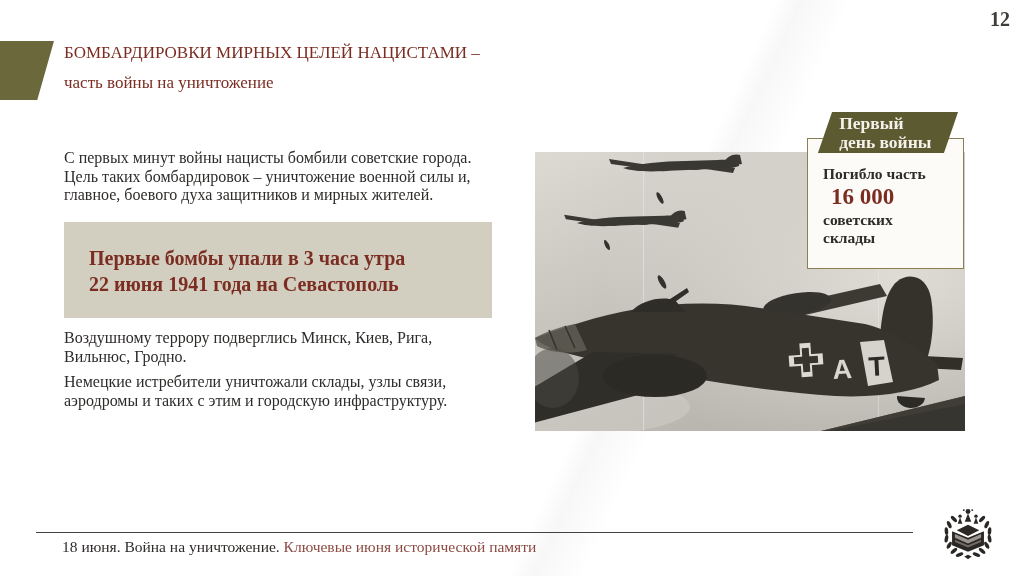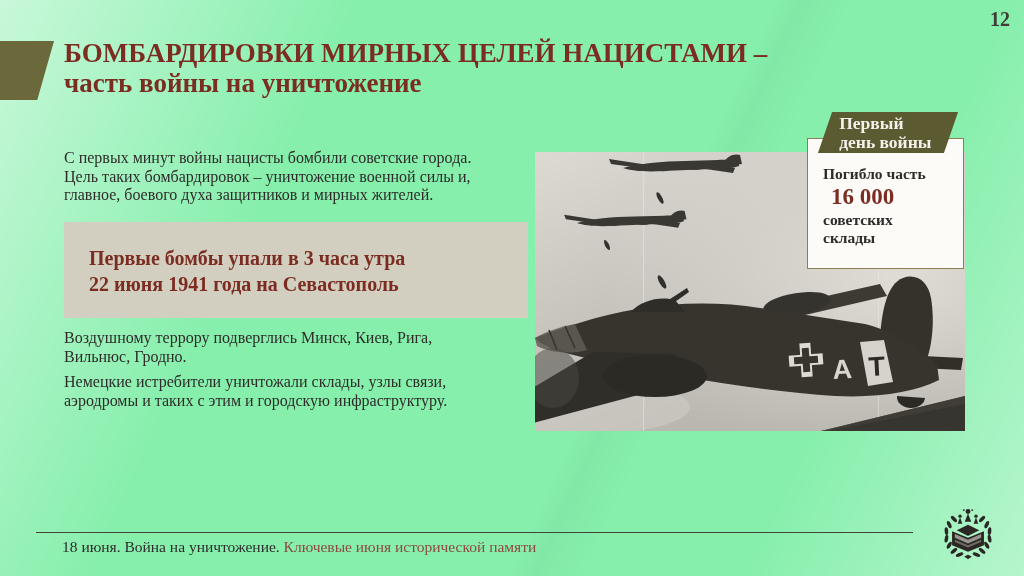--- a/index.html
+++ b/index.html
@@ -1,36 +1,36 @@
 <!DOCTYPE html>
 <html><head>
 <meta charset="utf-8">
 <style>
   html,body{margin:0;padding:0;background:#888;}
   .slide{
     position:relative;width:1024px;height:576px;overflow:hidden;
-    background:#86efac;
+    background:#ffffff;
     font-family:"Liberation Serif","DejaVu Serif",serif;
     color:#2e2c2a;
   }
   
   .paper-sheen{position:absolute;inset:0;pointer-events:none;
     background:
       linear-gradient(115deg, rgba(255,255,255,.55) 0%, rgba(255,255,255,0) 28%),
       linear-gradient(295deg, rgba(255,255,255,.4) 0%, rgba(255,255,255,0) 22%),
       linear-gradient(115deg, rgba(0,0,0,0) 60%, rgba(0,0,0,.03) 62%, rgba(0,0,0,0) 66%);
   }
   .page-number{position:absolute;top:8px;right:14px;font-size:20px;font-weight:bold;color:#3f3c39;}
   .title-tab{position:absolute;left:0;top:41px;width:54px;height:59px;background:#6b693c;
     clip-path:polygon(0 0,100% 0,69% 100%,0 100%);}
-  .title{position:absolute;left:64px;top:38px;font-size:27px;line-height:30px;font-weight:bold;color:#7b2d22;}
+  .title{position:absolute;left:64px;top:38px;font-size:17px;line-height:30px;font-weight:normal;color:#7b2d22;}
   .title span{display:block;}
   .intro{position:absolute;left:64px;top:149px;width:452px;font-size:16px;line-height:18.5px;}
   .intro .lead{display:block;font-weight:normal;}
-  .callout{position:absolute;left:64px;top:222px;width:464px;height:96px;background:#d3cfc0;}
+  .callout{position:absolute;left:64px;top:222px;width:428px;height:96px;background:#d3cfc0;}
   .callout-text{position:absolute;left:25px;top:23px;font-size:20px;line-height:26px;font-weight:bold;color:#7b2d22;}
   .callout-text span{display:block;}
   .para{position:absolute;left:64px;font-size:16px;line-height:18.5px;}
   .para1{top:329px;width:400px;}
   .para2{top:373px;width:424px;}
 
   .photo{position:absolute;left:535px;top:152px;width:430px;height:279px;background:#c2c0b9;}
   .photo svg{display:block;}
 
   .stat-card{position:absolute;left:807px;top:138px;width:155px;height:129px;

